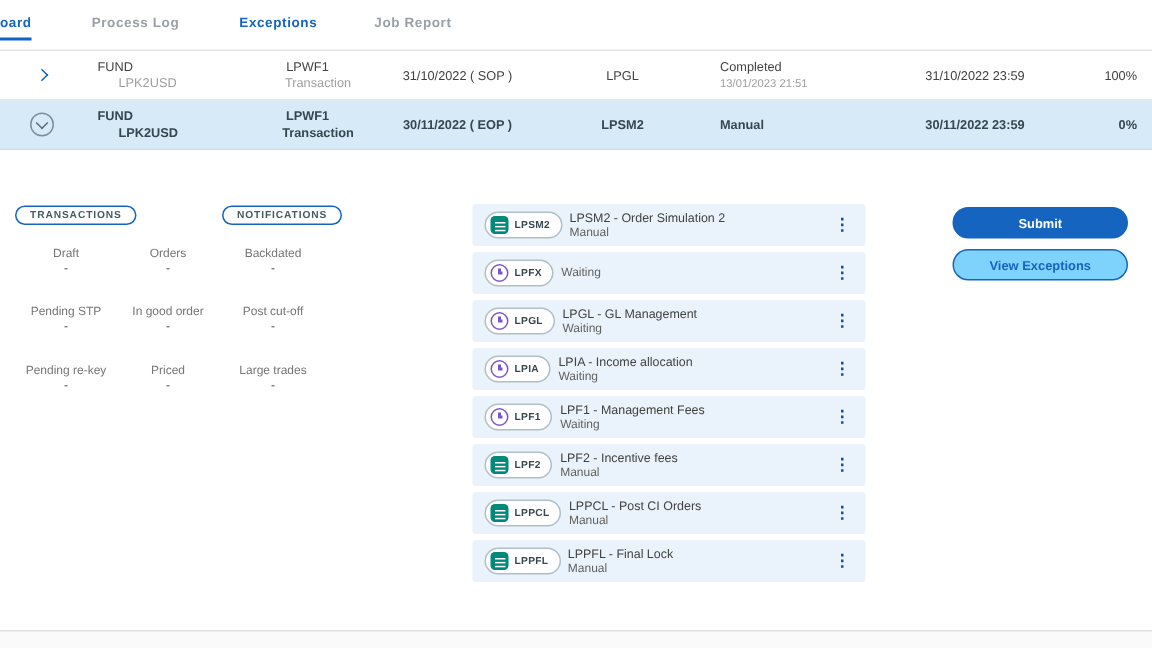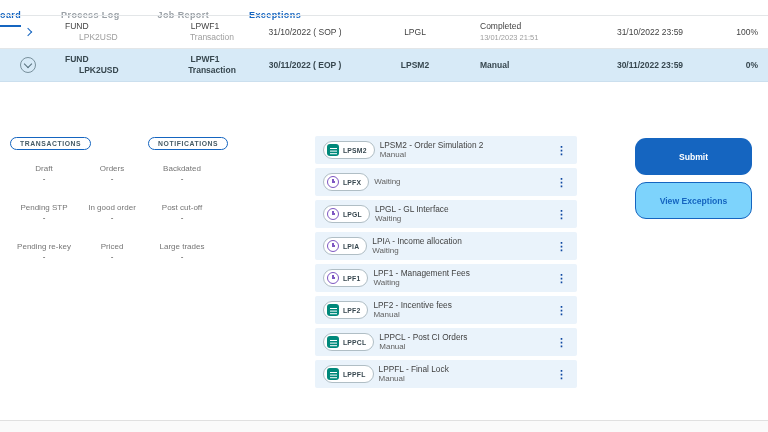--- a/index.html
+++ b/index.html
@@ -15,21 +15,21 @@
   .tab.muted { color:#9AA0A6; }
   .tab.active::after { content:""; position:absolute; left:0; right:0; bottom:0;
     height:2px; background:#1565C0; }
   .tab.t0 { margin-left:0; }
   .tab.t1 { margin-left:40px; }
   .tab.t2 { margin-left:40px; }
   .tab.t3 { margin-left:38px; }
   .tab.t4 { margin-left:36px; }
 
   
-  .tablewrap { position:absolute; top:9px; left:0; width:768px; }
+  .tablewrap { position:absolute; top:27px; left:0; width:768px; }
   .row-partial { height:7px; border-bottom:1px solid #E3E6E8; overflow:hidden; }
   .trow { display:grid;
     grid-template-columns:55px 105px 90px 110px 110px 130px 100px 1fr;
     align-items:center; height:33px; border-bottom:1px solid #E3E6E8; }
   .trow.selected { background:#D7EAF7; border-bottom:1px solid #CBDFEE; }
   .cell { display:flex; flex-direction:column; justify-content:center; line-height:11px; }
   .cell.ctr { align-items:center; text-align:center; }
   .cell.lft { align-items:flex-start; padding-left:10px; }
   .cell.rgt { align-items:flex-end; padding-right:10px; }
   .t-main { font-size:8.5px; color:#424242; }
@@ -74,39 +74,39 @@
   .step-code { font-size:6.8px; font-weight:700; color:#37474F; letter-spacing:.2px; }
   .step-text { display:flex; flex-direction:column; margin-left:5px; line-height:10.5px; flex:1; }
   .step-title { font-size:8.3px; color:#424242; }
   .step-status { font-size:8px; color:#616161; }
   .kebab { font-size:11px; font-weight:700; color:#0D47A1; cursor:pointer;
     padding:0 2px; line-height:11px; }
 
   
   .actions { position:absolute; left:635px; top:38px; width:117px; display:flex;
     flex-direction:column; gap:7px; }
-  .btn { height:37px; border-radius:11px; font-size:8.6px; font-weight:700;
+  .btn { height:21px; border-radius:11px; font-size:8.6px; font-weight:700;
     font-family:"Liberation Sans", sans-serif; cursor:pointer; width:100%; }
   .btn-primary { background:#1565C0; color:#fff; border:none; }
   .btn-outline { background:#7dd3fc; color:#1565C0; border:1px solid #1565C0; }
 
   
   .footer-line { position:absolute; top:420px; left:0; width:768px; height:12px;
     border-top:1px solid #E0E0E0; background:#FAFAFA; }
 </style>
 </head>
 <body>
 
 <div class="page">
 
   <div class="tabbar">
     <div class="tab t0 active">oard</div>
     <div class="tab t1 muted">Process Log</div>
+    <div class="tab t2">Exceptions</div>
     <div class="tab t3 muted">Job Report</div>
-    <div class="tab t2">Exceptions</div>
   </div>
 
   <div class="tablewrap">
     <div class="row-partial"></div>
 
     <div class="trow">
       <div class="chevcell">
           <span class="chev right"></span>
         </div>
       <div class="cell lft">
@@ -241,21 +241,21 @@
         </span>
         <span class="kebab">⋮</span>
       </div>
 
       <div class="step">
         <span class="pill">
           <span class="step-icon icon-waiting"></span>
           <span class="step-code">LPGL</span>
         </span>
         <span class="step-text">
-          <span class="step-title">LPGL - GL Interface</span>
+          <span class="step-title">LPGL - GL Management</span>
           <span class="step-status">Waiting</span>
         </span>
         <span class="kebab">⋮</span>
       </div>
 
       <div class="step">
         <span class="pill">
           <span class="step-icon icon-waiting"></span>
           <span class="step-code">LPIA</span>
         </span>

